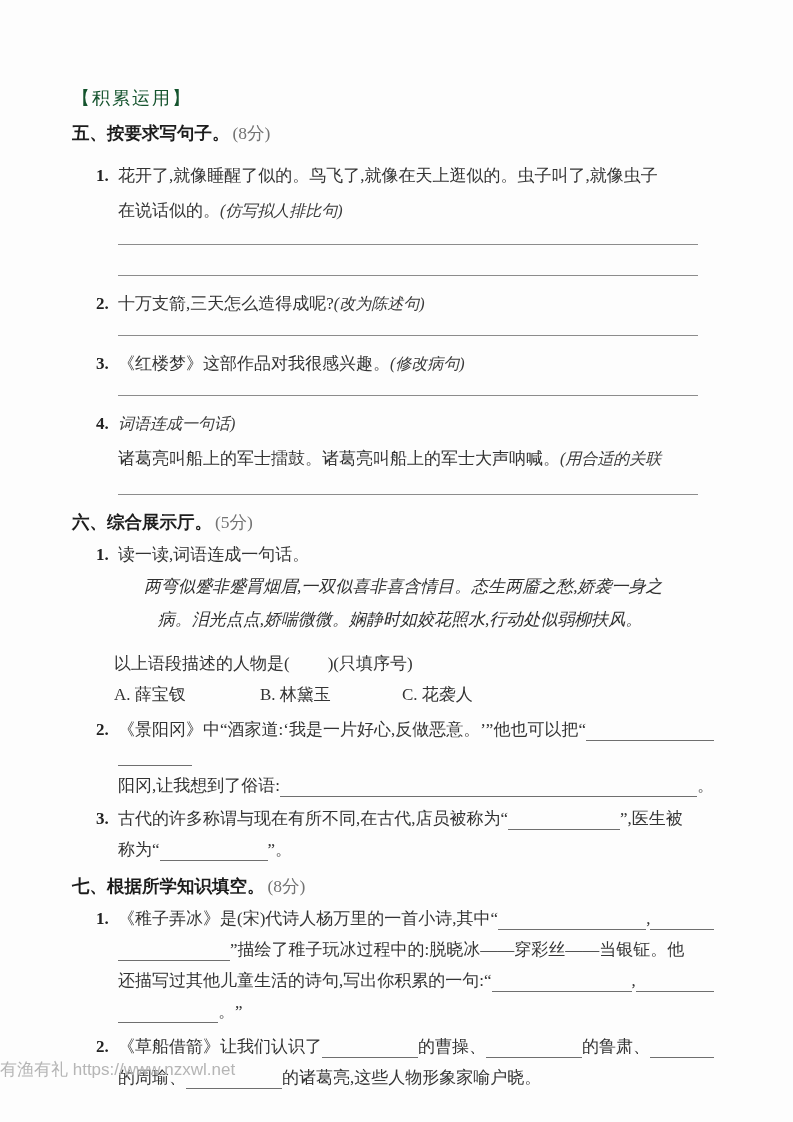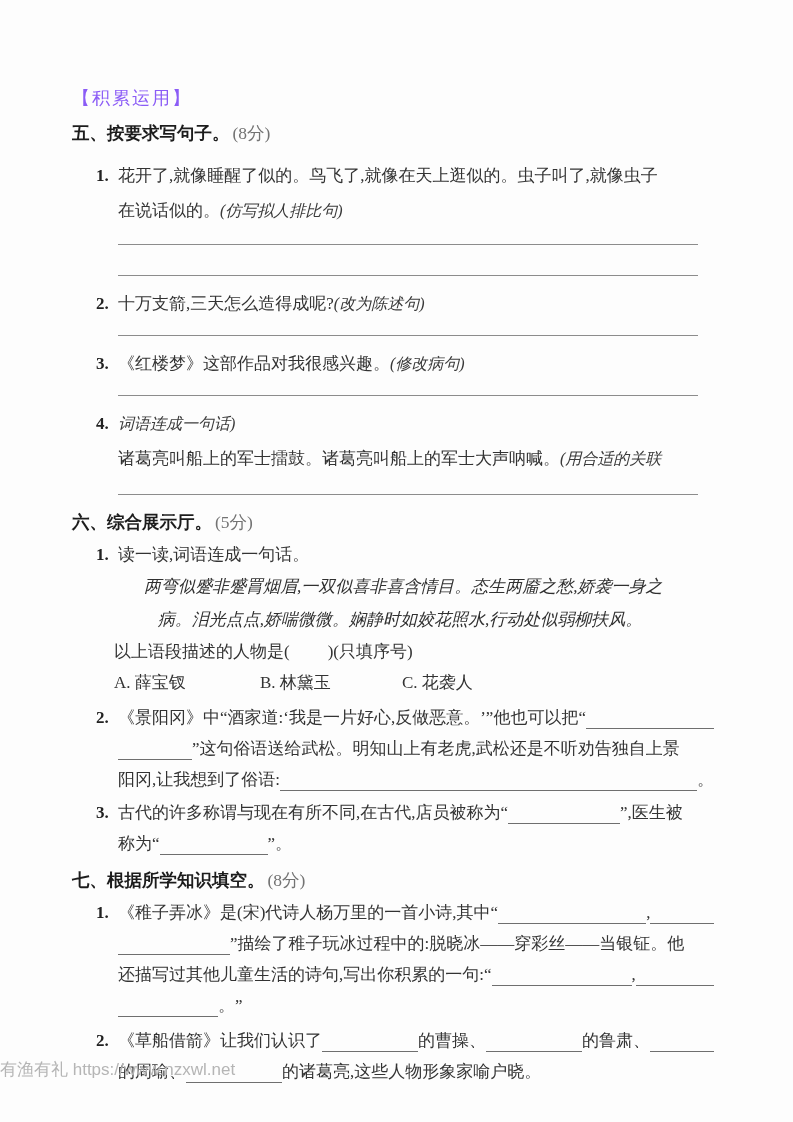--- a/index.html
+++ b/index.html
@@ -6,21 +6,21 @@
   .sheet {
     position:relative; width:793px; height:1122px; margin:0 auto;
     background:#fdfdfd; overflow:hidden;
     font-family:"Liberation Serif","DejaVu Serif",serif;
     color:#333;
   }
   .content { position:absolute; left:72px; top:86px; width:642px; font-size:17px; }
 
   .tag {
     font-family:"Liberation Sans","DejaVu Sans",sans-serif;
-    color:#8b5cf6; font-size:18px; letter-spacing:2px; line-height:24px;
+    color:#14532d; font-size:18px; letter-spacing:2px; line-height:24px;
   }
   .sec-title { margin-top:10px; line-height:26px; font-size:17.5px; white-space:nowrap; }
   .sec-title .t {
     font-family:"Liberation Sans","DejaVu Sans",sans-serif;
     font-weight:700; color:#1c1c1c;
   }
   .sec-title .pts { color:#737373; margin-left:3px; }
 
   .item { position:relative; padding-left:46px; }
   .item .num { position:absolute; left:24px; top:0; font-weight:700; color:#222; }
@@ -32,21 +32,21 @@
 
   .blank { flex:0 0 auto; border-bottom:1.6px solid #6f6f6f; height:20px; margin-bottom:4px; }
   .fill  { flex:1 1 auto; }
   .gap   { flex:0 0 auto; width:38px; height:20px; }
 
   .ans { height:0; border-bottom:1.6px solid #8c8c8c; margin-left:46px; margin-right:16px; }
 
   .passage { font-style:italic; color:#303030; margin-left:14px; }
   .passage .p1 { text-indent:58px; line-height:33px; white-space:nowrap; }
   .passage .p2 { line-height:33px; white-space:nowrap;text-align:center; }
-  .indent42 { margin-left:42px; }
+  .indent42 { margin-left:42px;margin-top:12px; }
   .options { display:flex; line-height:31px; margin-left:42px; }
   .opt-a { width:146px; } .opt-b { width:142px; } .opt-c { flex:1; }
 
   .footer {
     position:absolute; left:0; right:0; top:1058px; 
     font-family:"Liberation Sans","DejaVu Sans",sans-serif;
   }
   .footer .site { font-size:17px; color:#b5b5b5; line-height:24px; }
   .footer .pageno { font-size:15px; color:#8d8d8d; line-height:20px; }
 </style>
@@ -131,21 +131,20 @@
     </div>
 
     <div class="item lh31" style="margin-top:4px;">
       <span class="num">2.</span>
       <div class="line lh31">
           <span class="txt">《景阳冈》中“酒家道:‘我是一片好心,反做恶意。’”他也可以把“</span>
           <span class="blank fill"></span>
         </div>
       <div class="line lh31">
           <span class="blank" style="width:74px;"></span>
-          <span class="txt">”这句俗语送给武松。明知山上有老虎,武松还是不听劝告独自上景</span>
         </div>
       <div class="line lh31">
           <span class="txt">阳冈,让我想到了俗语:</span>
           <span class="blank fill"></span>
           <span class="txt">。</span>
         </div>
     </div>
 
     <div class="item lh31" style="margin-top:2px;">
       <span class="num">3.</span>

